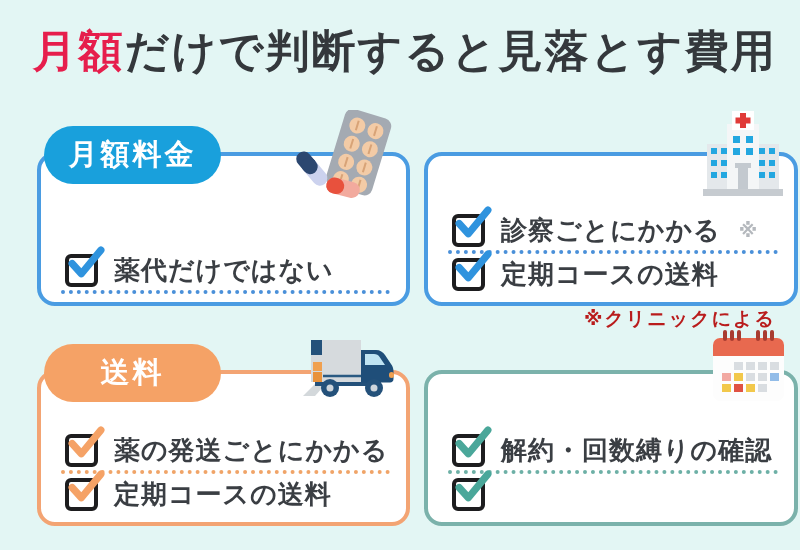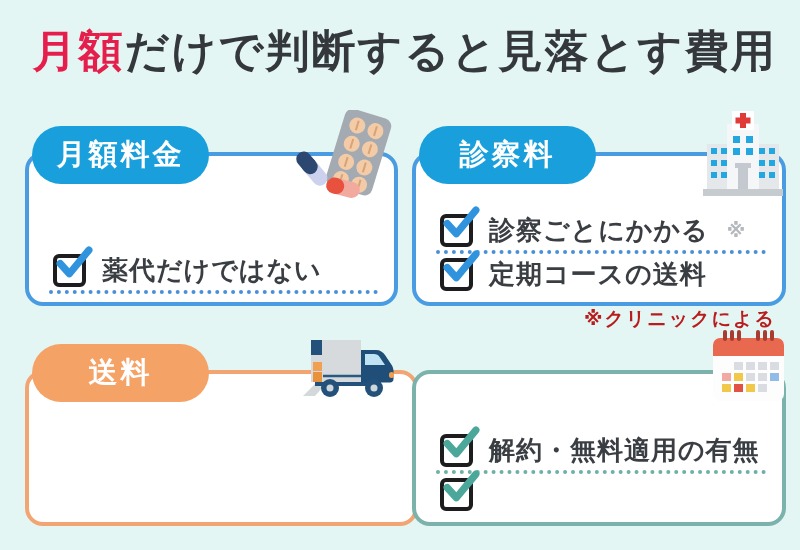--- a/index.html
+++ b/index.html
@@ -6,28 +6,28 @@
   body { font-family:"Liberation Sans","DejaVu Sans",sans-serif; }
   .stage { position:relative; width:800px; height:550px; background:#e3f6f4; overflow:hidden; }
 
   
   .title { position:absolute; top:22px; left:9px; right:0; text-align:center;
            font-size:44px; font-weight:900; letter-spacing:2px; color:#34383c; white-space:nowrap; }
   .title .hl { color:#e61e4c; }
 
   
   .card { position:absolute; background:#ffffff; border:4px solid var(--border);
-          border-radius:18px; z-index:1; }
+          border-radius:18px; z-index:1;margin-left:12px; }
   .c-blue   { --pill:#19a0dc; --border:#4a9ce2; --check:#2f93de; --dots:#4a90d9; }
   .c-orange { --pill:#f5a266; --border:#f3a473; --check:#f5a266; --dots:#f0a468; }
   .c-teal   { --pill:#7db5ae; --border:#7bb2ab; --check:#4aa79a; --dots:#6db0a6; }
 
   .card1 { left:25px;  top:152px; width:365px; height:146px; }
   .card2 { left:412px; top:152px; width:366px; height:146px; }
-  .card3 { left:25px;  top:370px; width:365px; height:148px;padding-left:20px; }
+  .card3 { left:25px;  top:370px; width:365px; height:148px; }
   .card4 { left:412px; top:370px; width:366px; height:148px; }
 
   .pill { position:absolute; top:-30px; left:3px; width:177px; height:58px;
           border-radius:30px; background:var(--pill); color:#fff;
           font-size:29px; font-weight:800; letter-spacing:3px;
           display:flex; align-items:center; justify-content:center; z-index:2; }
 
   .rows { position:absolute; left:18px; right:14px; top:26px; bottom:8px;
           display:flex; flex-direction:column; justify-content:flex-end; }
   .row  { display:flex; align-items:center; gap:16px; height:40px; }
@@ -66,21 +66,20 @@
               <path d="M4 16 L13 26 L32 3"></path>
             </svg>
           </span>
         <span class="item">薬代だけではない</span>
       </div>
       <div class="sep"></div>
     </div>
   </div>
 
   <div class="card card2 c-blue">
-    <div class="pill">診察料</div>
     <div class="rows">
       <div class="row">
         <span class="cb">
             <svg viewBox="0 0 36 34">
               <path d="M4 16 L13 26 L32 3"></path>
             </svg>
           </span>
         <span class="item">診察ごとにかかる</span>
         <span class="note-mark">※</span>
       </div>
@@ -93,31 +92,50 @@
           </span>
         <span class="item">定期コースの送料</span>
       </div>
     </div>
   </div>
 
   <div class="footnote">※クリニックによる</div>
 
   <div class="card card3 c-orange">
     <div class="pill">送料</div>
+    <div class="rows">
+      <div class="row">
+        <span class="cb">
+            <svg viewBox="0 0 36 34">
+              <path d="M4 16 L13 26 L32 3"></path>
+            </svg>
+          </span>
+        <span class="item">薬の発送ごとにかかる</span>
+      </div>
+      <div class="sep"></div>
+      <div class="row">
+        <span class="cb">
+            <svg viewBox="0 0 36 34">
+              <path d="M4 16 L13 26 L32 3"></path>
+            </svg>
+          </span>
+        <span class="item">定期コースの送料</span>
+      </div>
+    </div>
   </div>
 
   <div class="card card4 c-teal">
     <div class="rows">
       <div class="row">
         <span class="cb">
             <svg viewBox="0 0 36 34">
               <path d="M4 16 L13 26 L32 3"></path>
             </svg>
           </span>
-        <span class="item">解約・無料適用の有無</span>
+        <span class="item">解約・回数縛りの確認</span>
       </div>
       <div class="sep"></div>
       <div class="row">
         <span class="cb">
             <svg viewBox="0 0 36 34">
               <path d="M4 16 L13 26 L32 3"></path>
             </svg>
           </span>
       </div>
     </div>

